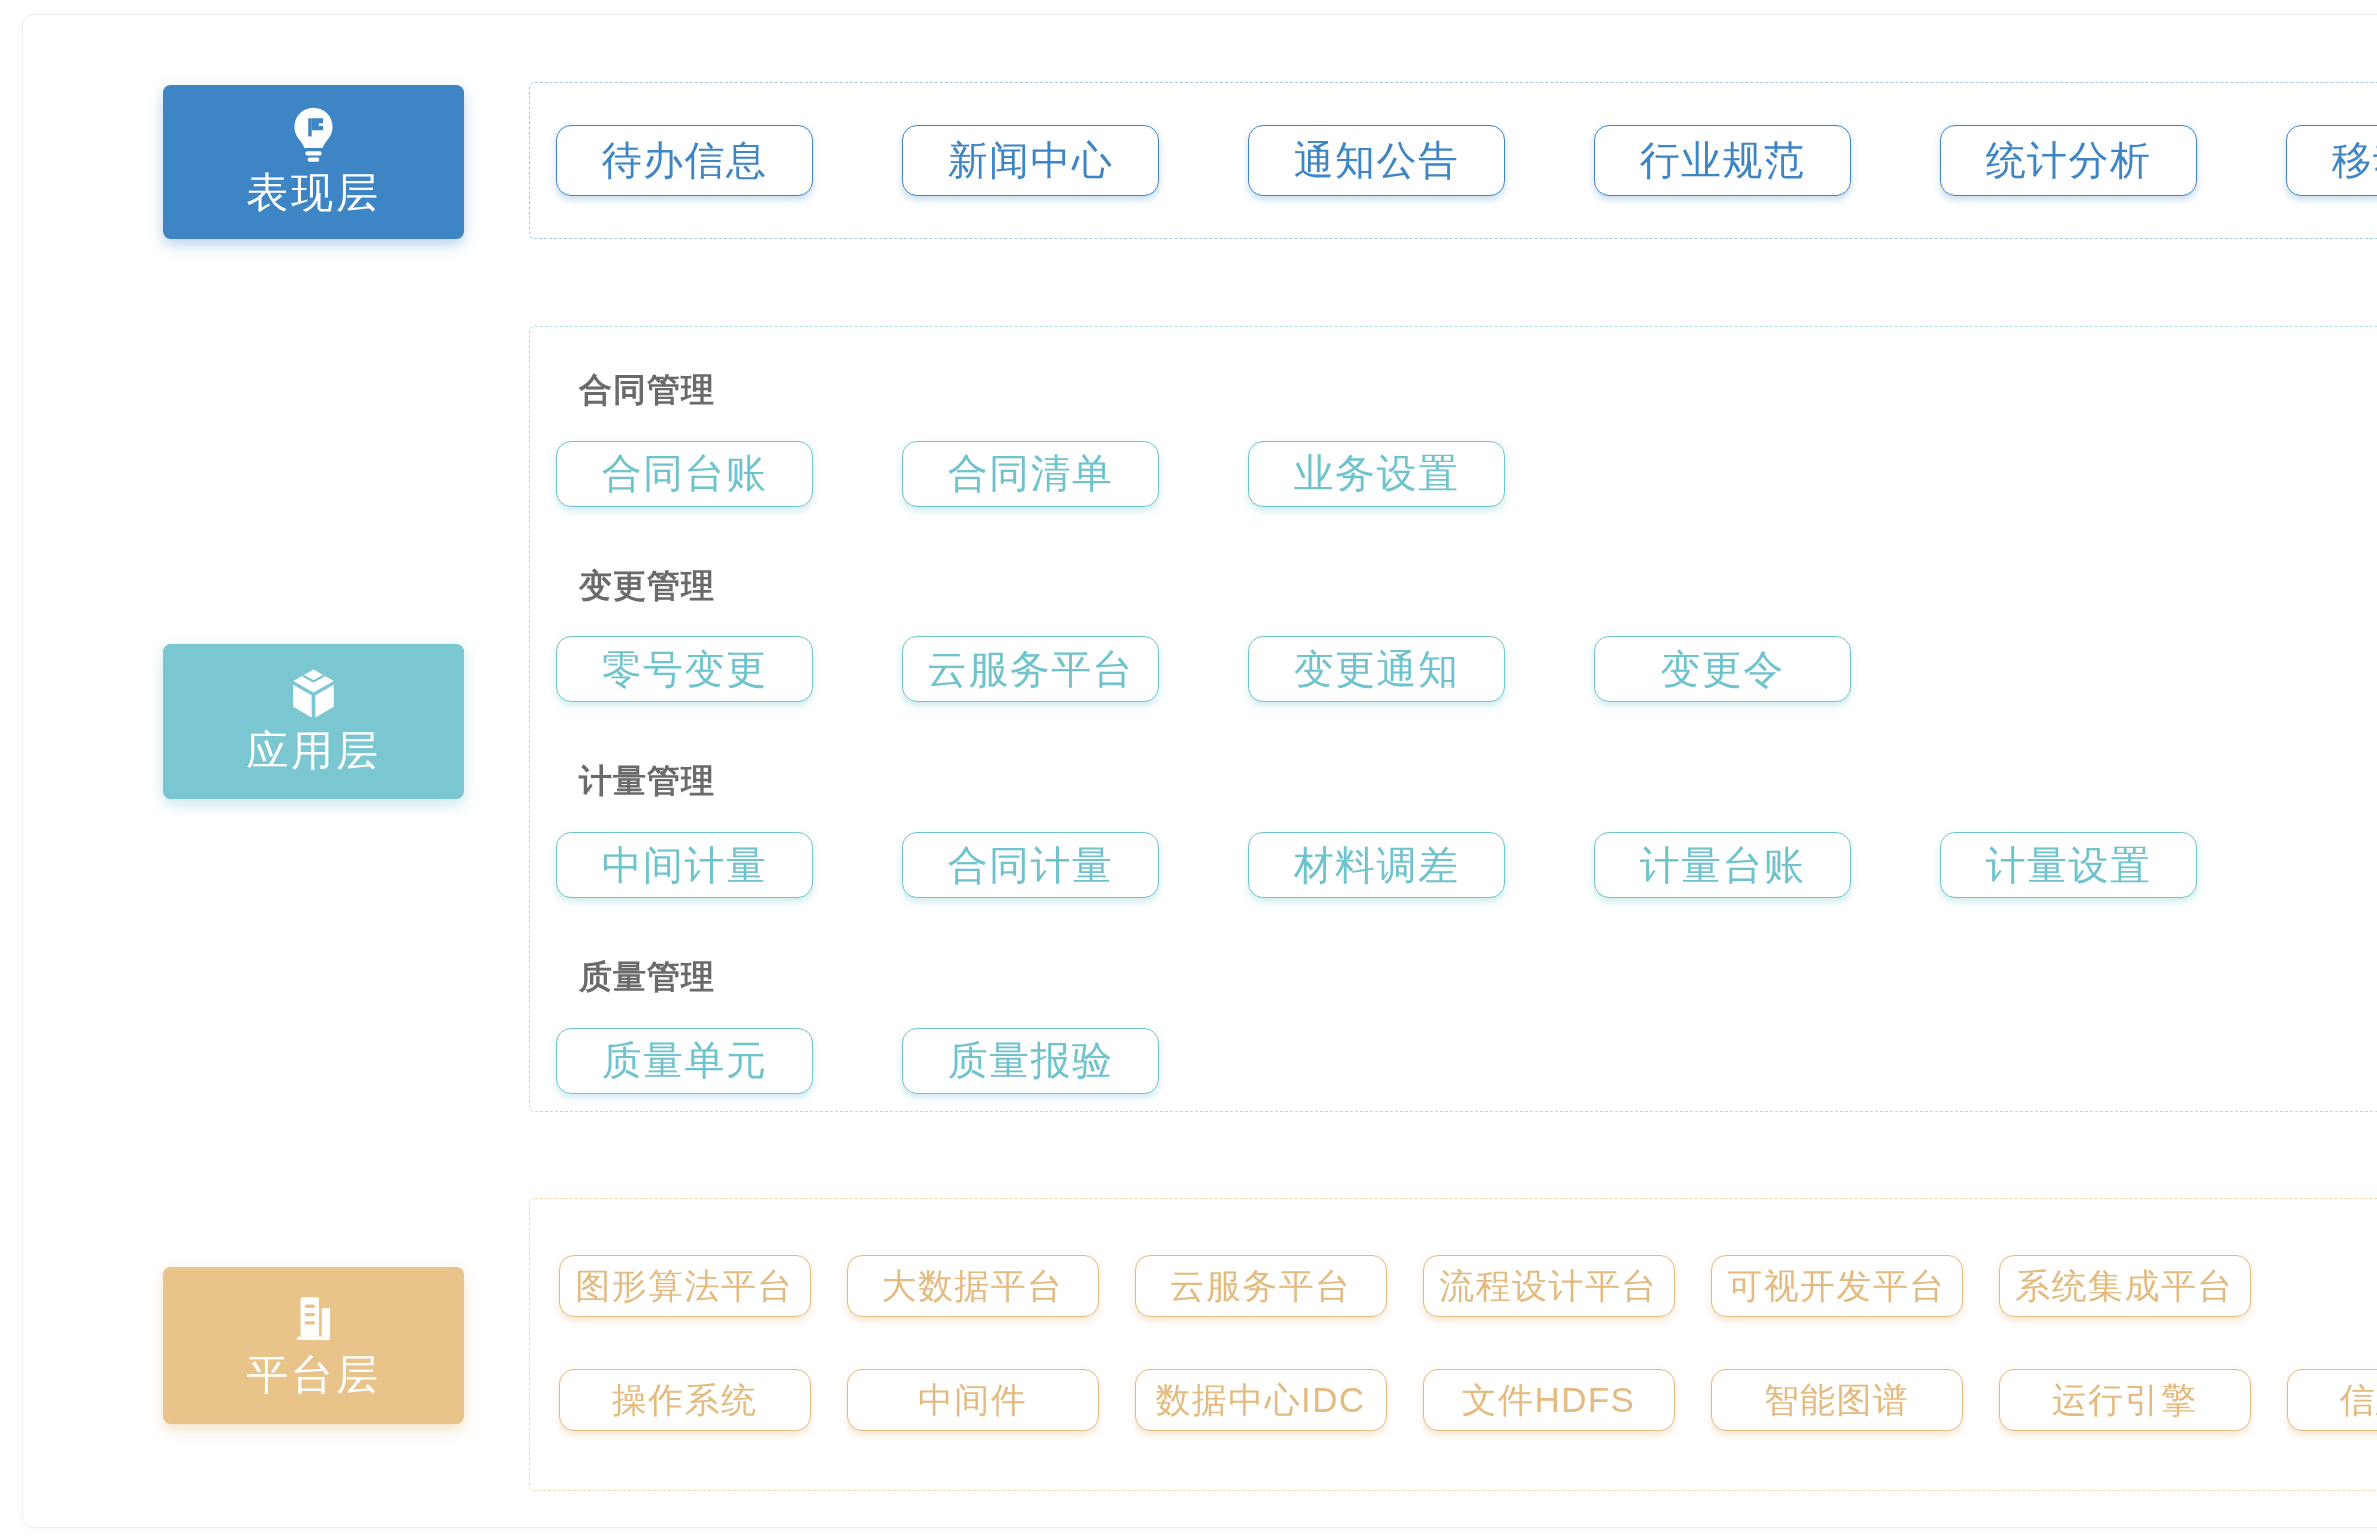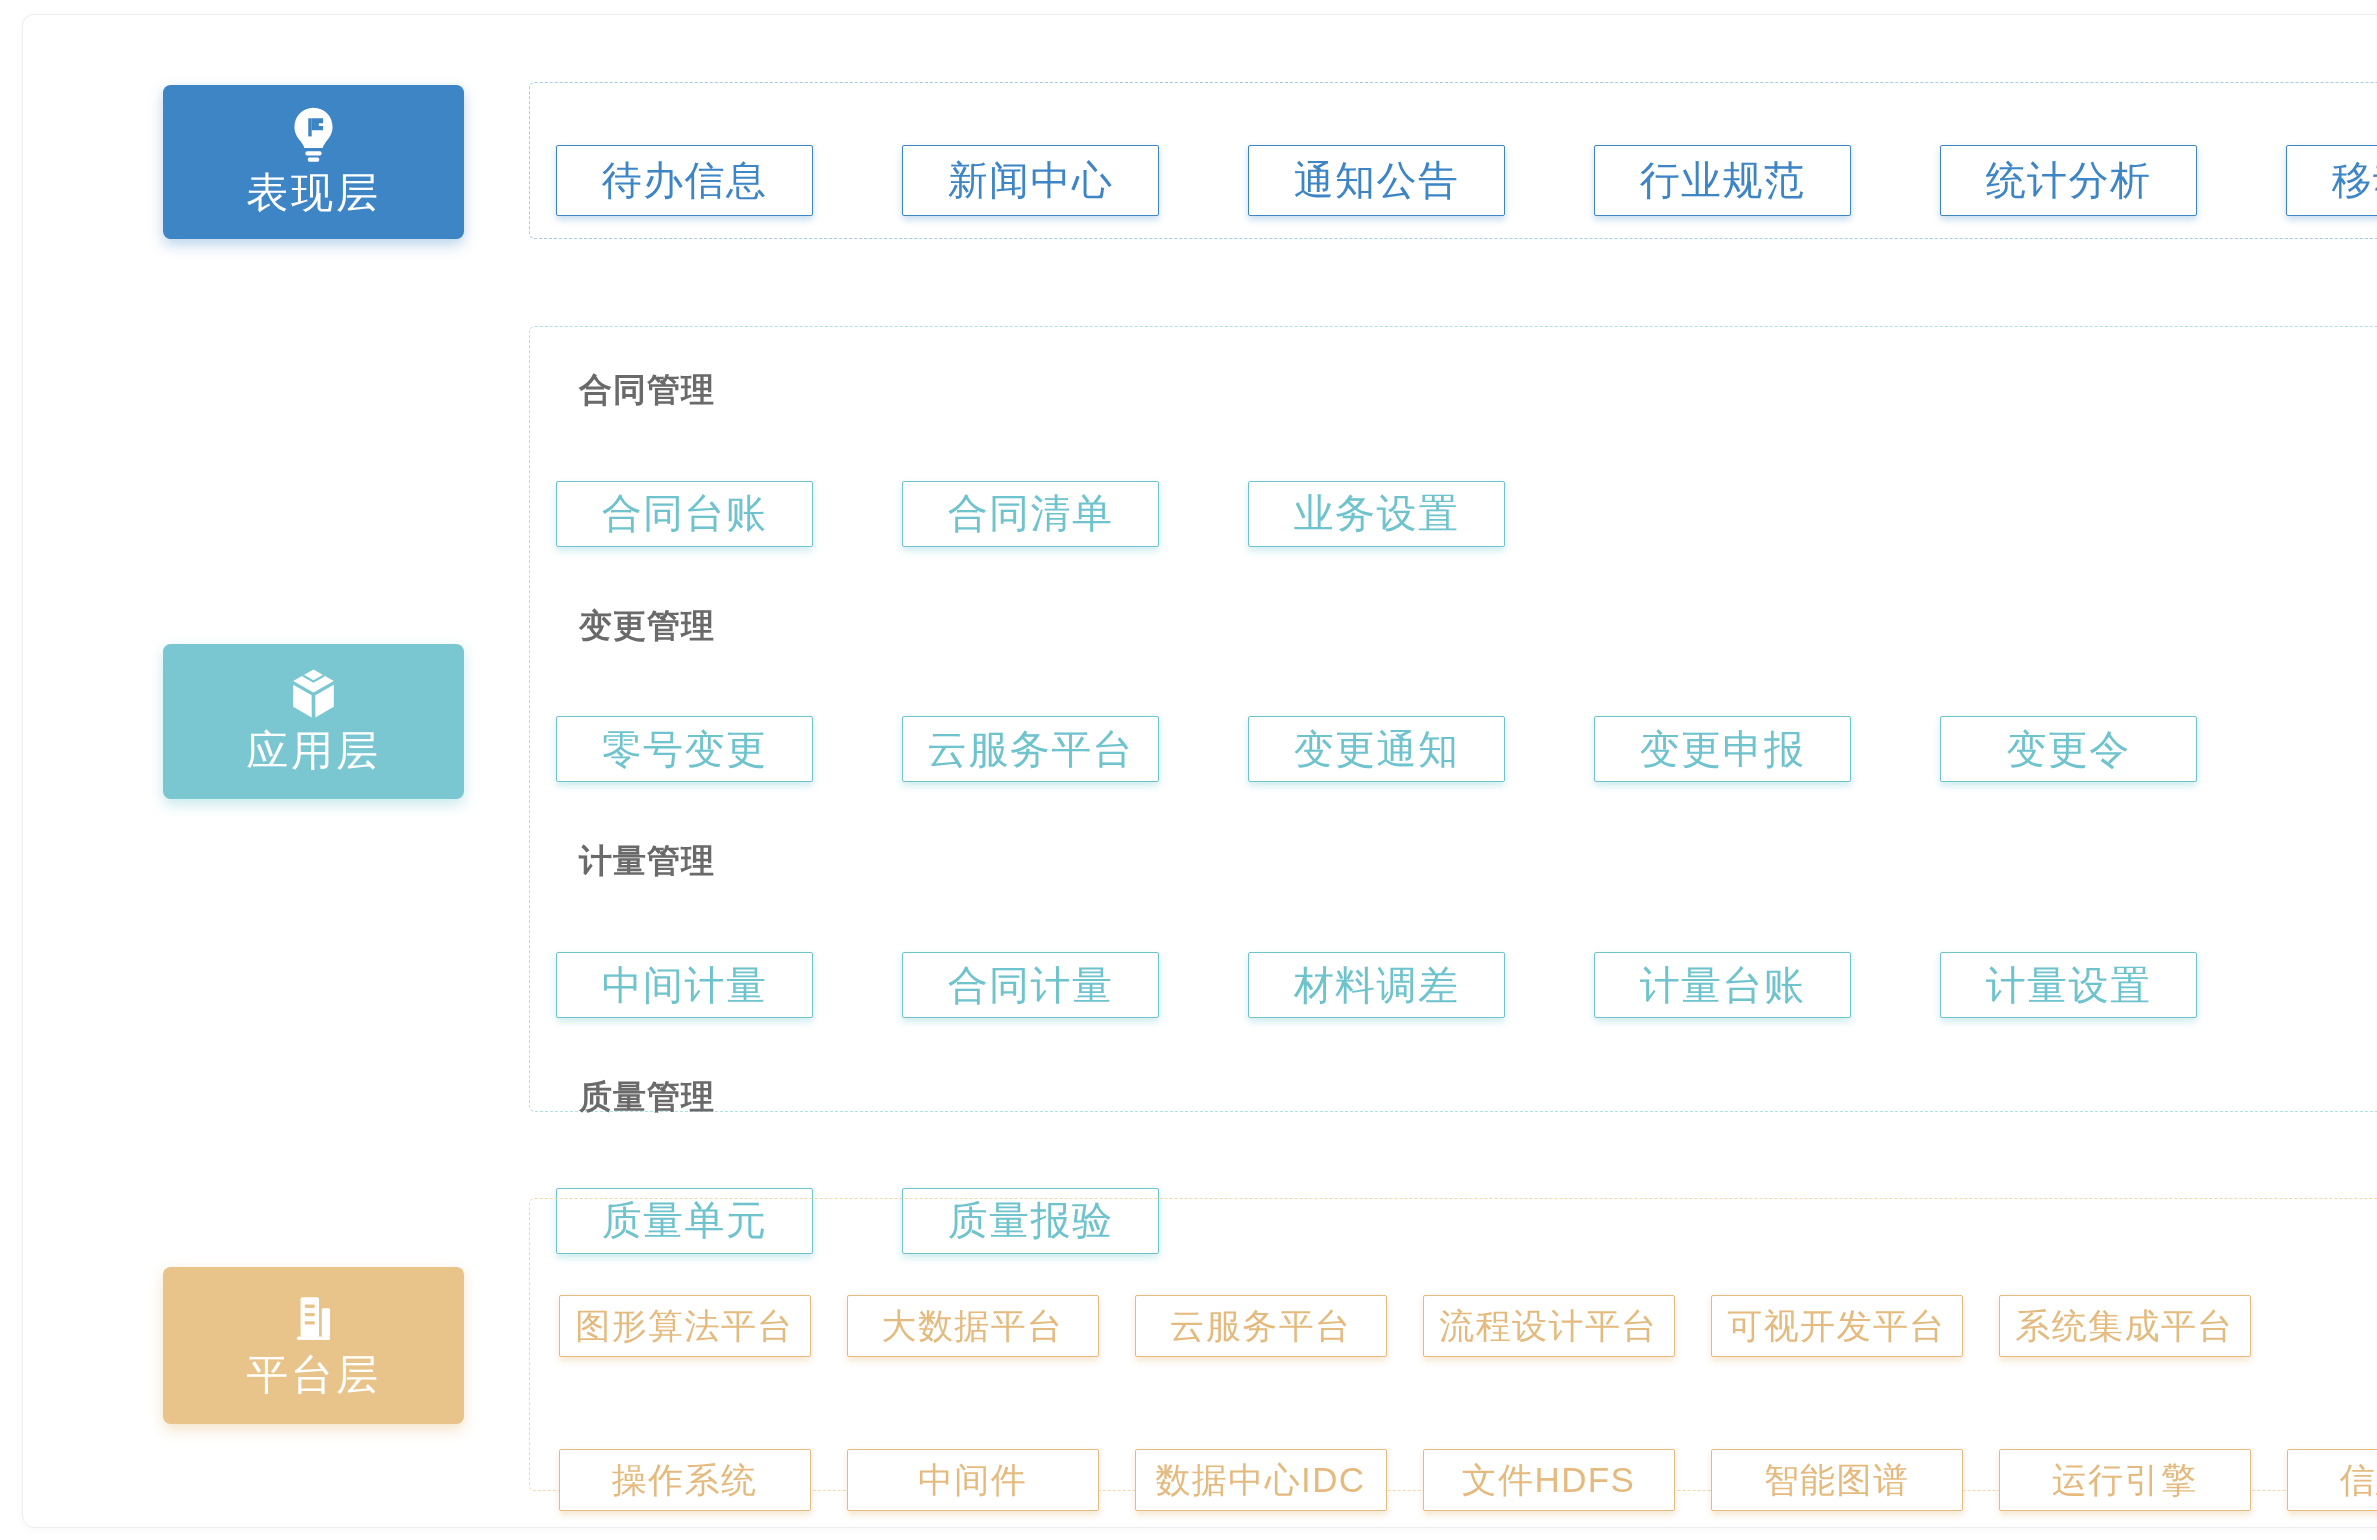--- a/index.html
+++ b/index.html
@@ -84,27 +84,26 @@
     display: flex;
     flex-direction: column;
     padding: 56px 0 0 28.5px;
     gap: 52px;
   }
 
   
   .chip {
     box-sizing: border-box;
     background: #ffffff;
-    border-radius: 2px;
+    border-radius: 15px;
     display: flex;
     align-items: center;
     justify-content: center;
     letter-spacing: 1.4px;
     flex: 0 0 auto;
-    margin-top: 40px;
   }
   .c-blue {
     width: 257px; height: 71px;
     border: 1.9px solid #3e85c6;
     color: #3e85c6;
     font-size: 40px;
     box-shadow: 0 3.8px 7.6px rgba(62,133,198,0.28);
   }
   .c-teal {
     width: 257px; height: 66px;
@@ -190,21 +189,20 @@
         <div class="chip c-teal">合同台账</div>
         <div class="chip c-teal">合同清单</div>
         <div class="chip c-teal">业务设置</div>
       </div>
 
       <div class="group-title">变更管理</div>
       <div class="group-row">
         <div class="chip c-teal">零号变更</div>
         <div class="chip c-teal">云服务平台</div>
         <div class="chip c-teal">变更通知</div>
-        <div class="chip c-teal">变更申报</div>
         <div class="chip c-teal">变更令</div>
       </div>
 
       <div class="group-title">计量管理</div>
       <div class="group-row">
         <div class="chip c-teal">中间计量</div>
         <div class="chip c-teal">合同计量</div>
         <div class="chip c-teal">材料调差</div>
         <div class="chip c-teal">计量台账</div>
         <div class="chip c-teal">计量设置</div>

